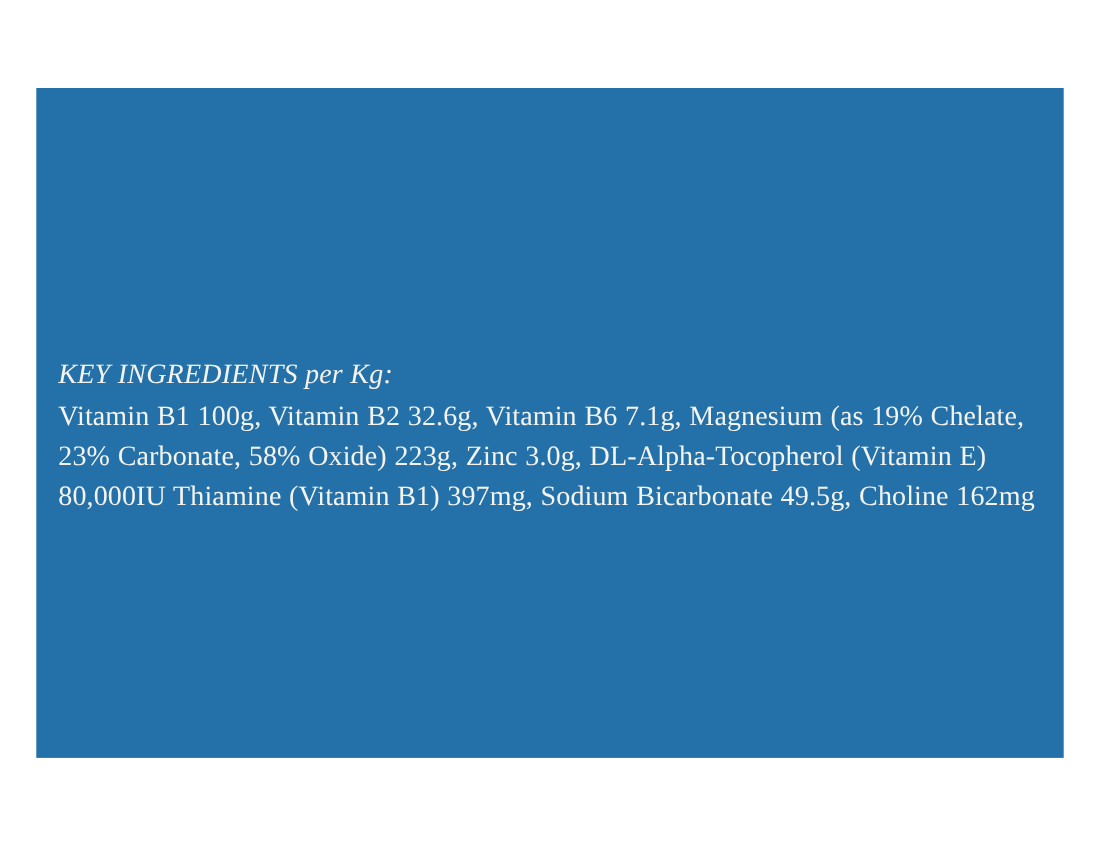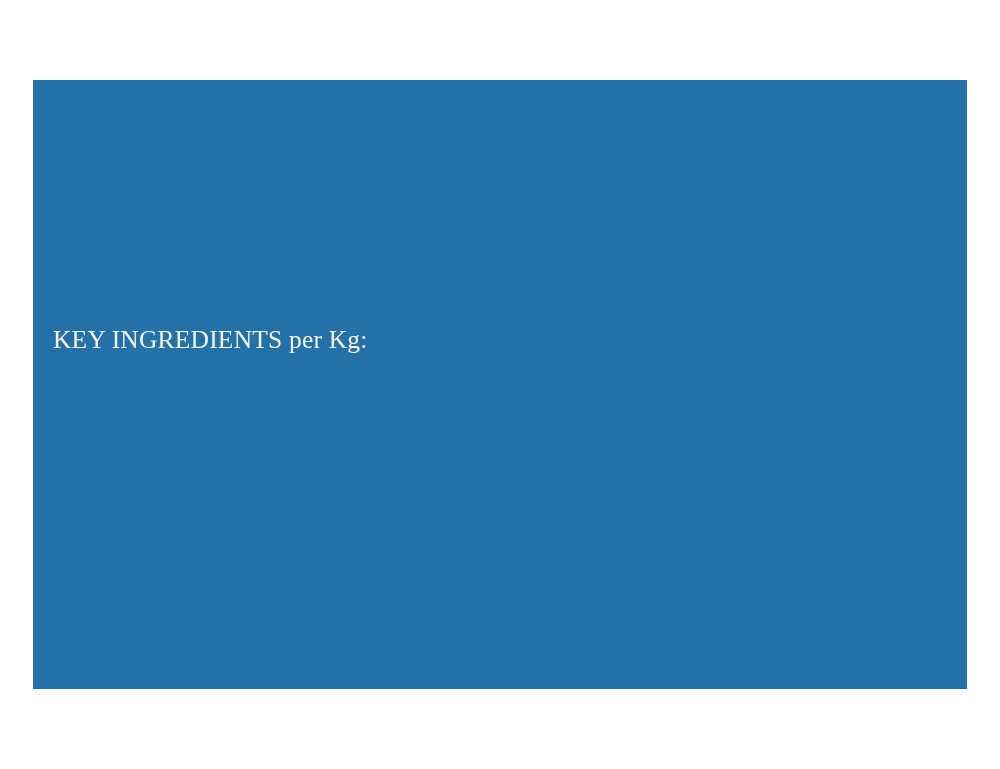--- a/index.html
+++ b/index.html
@@ -32,34 +32,36 @@
     left: 20px;
     top: 242px;
     width: 890px;
   }
   .heading {
     color: #f4f3ee;
     font-size: 25.5px;
     line-height: 36px;
     letter-spacing: 0.2px;
     white-space: nowrap;
+    font-style: italic;
   }
   .body-text {
     color: #f4f3ee;
     font-size: 25.5px;
     line-height: 36.5px;
     letter-spacing: 0.1px;
     text-align: left;
     margin-top: 2px;
     width: 888px;
     word-spacing: 0.5px;
   }
 </style>
 </head>
 <body>
 
 <div class="page">
   <div class="panel">
     <div class="content">
       <div class="heading">KEY INGREDIENTS per Kg:</div>
+      <div class="body-text">Vitamin B1 100g, Vitamin B2 32.6g, Vitamin B6 7.1g, Magnesium (as 19% Chelate, 23% Carbonate, 58% Oxide) 223g, Zinc 3.0g, DL-Alpha-Tocopherol (Vitamin E) 80,000IU Thiamine (Vitamin B1) 397mg, Sodium Bicarbonate 49.5g, Choline 162mg</div>
     </div>
   </div>
 </div>
 
 </body></html>

